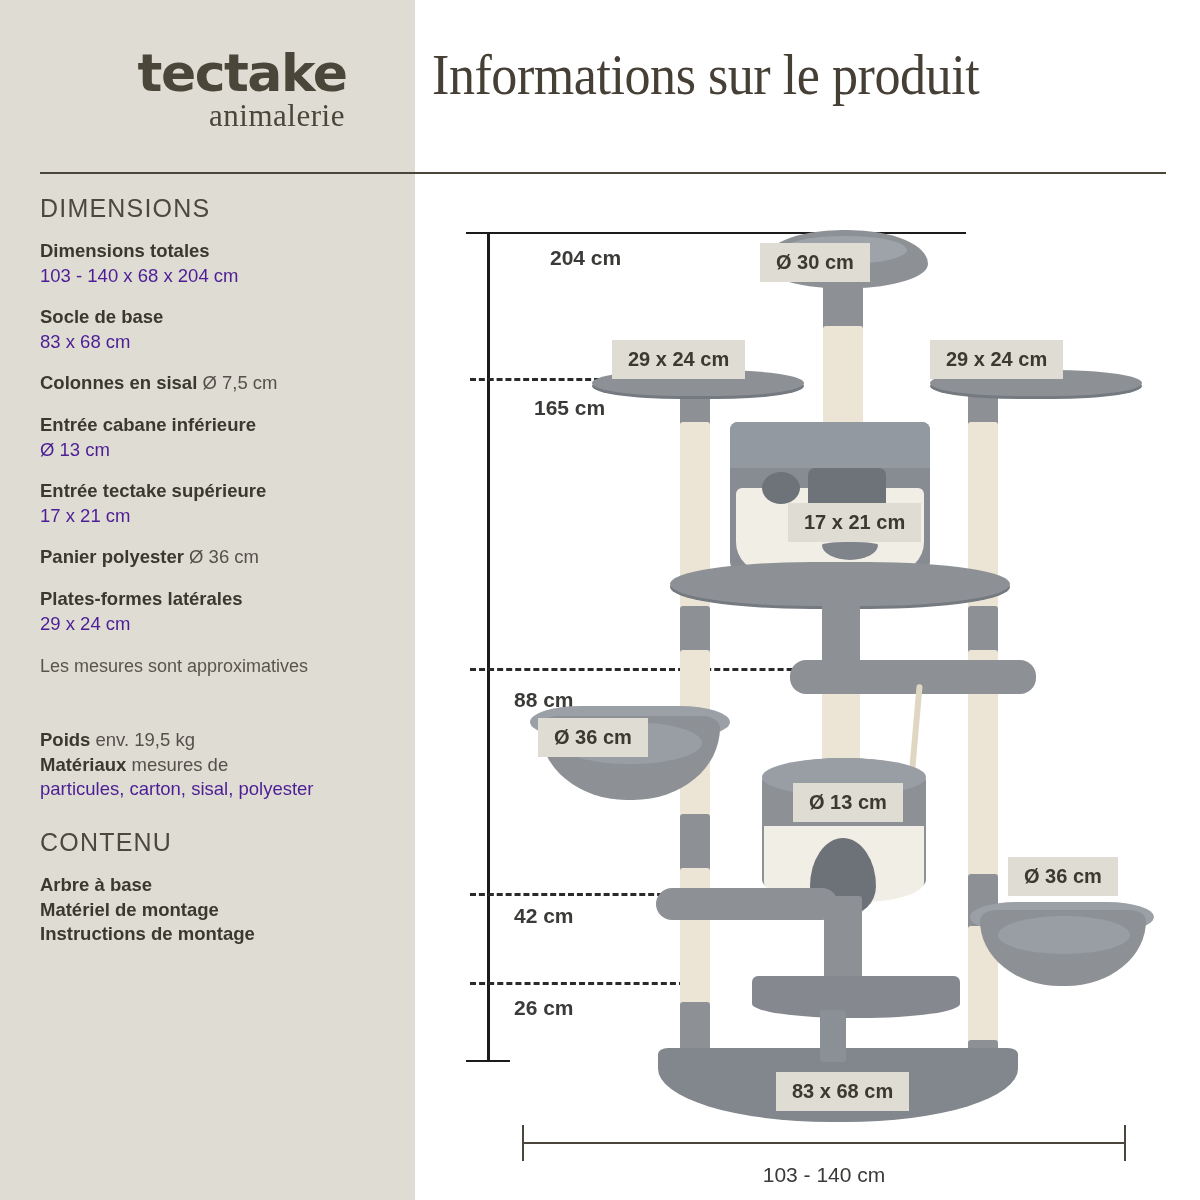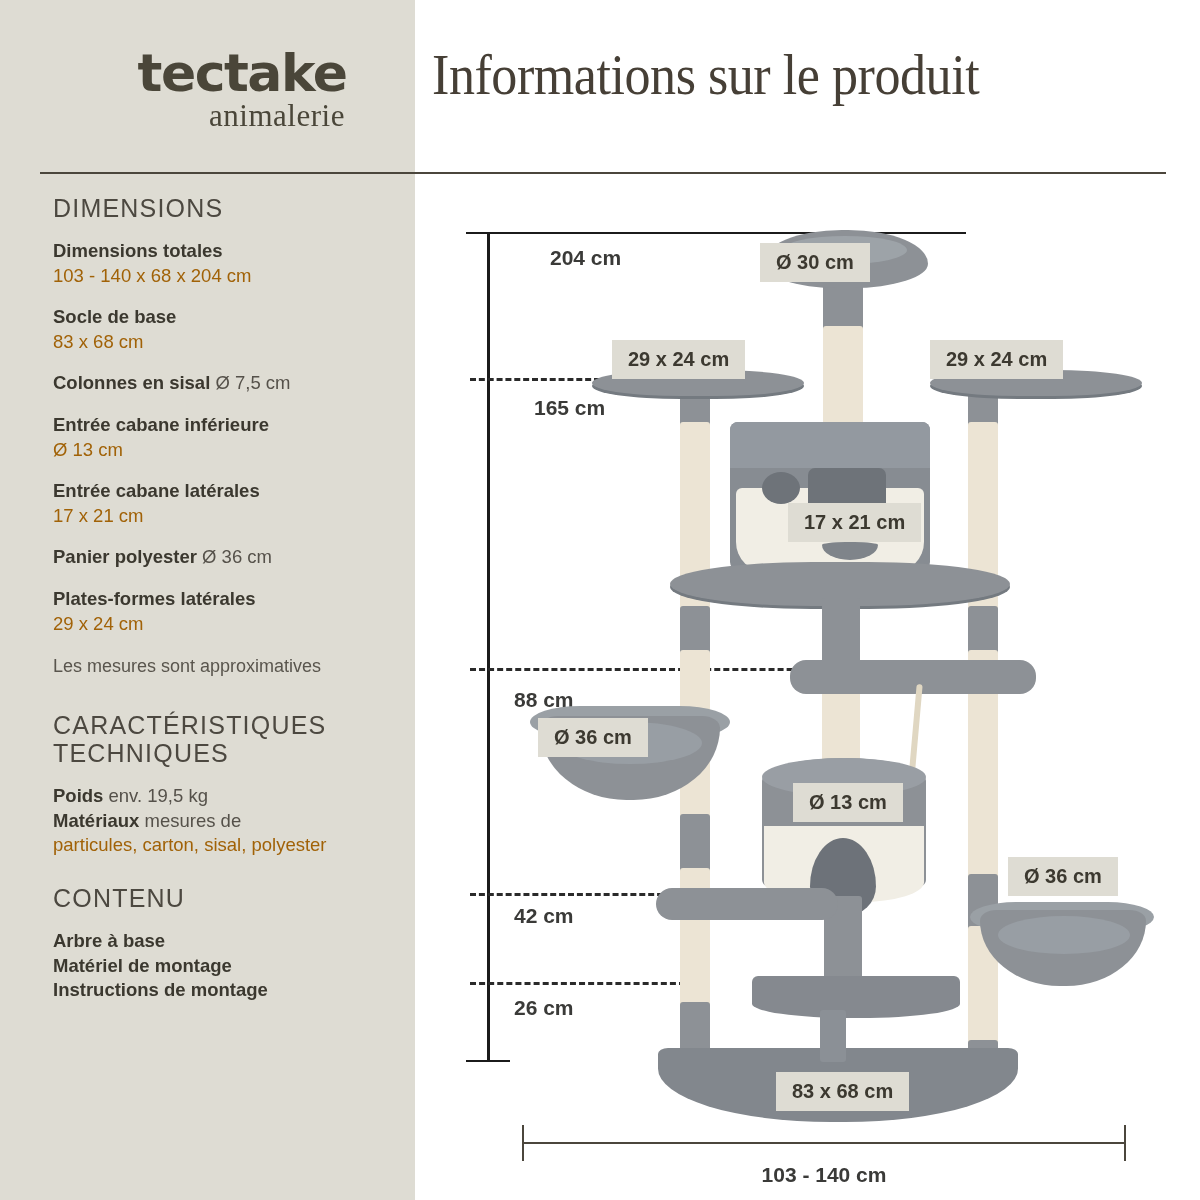--- a/index.html
+++ b/index.html
@@ -67,40 +67,39 @@
     width: 1126px; height: 2px;
     background: #4b463c;
   }
 
   
   .side-content {
     position: absolute;
     left: 40px; top: 194px;
     width: 352px;
     color: #3e3b34;
-    margin-left: 13px;
   }
   .sec-title {
     font-size: 25px;
     letter-spacing: 1.2px;
     color: #4c4840;
     font-weight: normal;
     line-height: 1.12;
   }
   .blk { margin-top: 17px; }
   .blk .lbl {
     font-size: 18.5px;
     font-weight: bold;
     color: #3b382f;
     line-height: 1.33;
   }
   .blk .val {
     font-size: 18.5px;
     font-weight: normal;
-    color: #a16207;
+    color: #4c1d95;
     line-height: 1.33;
   }
   .blk .inline-val {
     font-weight: normal;
     color: #55514a;
   }
   .note {
     margin-top: 20px;
     font-size: 18px;
     color: #59554d;
@@ -149,21 +148,21 @@
     top: 1125px;
     width: 2px; height: 36px;
     background: #4b463c;
   }
   .wbar-label {
     position: absolute;
     left: 522px; top: 1163px;
     width: 604px;
     text-align: center;
     font-size: 21px;
-    font-weight: bold;
+    font-weight: normal;
     color: #3a3a38;
   }
 
   
   .badge {
     position: absolute;
     background: #dedcd3;
     color: #3c3930;
     font-size: 20px;
     font-weight: bold;
@@ -287,42 +286,38 @@
     <div class="blk">
       <div class="lbl"><span>Colonnes en sisal</span> <span class="inline-val">Ø 7,5 cm</span></div>
     </div>
 
     <div class="blk">
       <div class="lbl">Entrée cabane inférieure</div>
       <div class="val">Ø 13 cm</div>
     </div>
 
     <div class="blk">
-      <div class="lbl">Entrée cabane latérales</div>
+      <div class="lbl">Entrée tectake supérieure</div>
       <div class="val">17 x 21 cm</div>
     </div>
 
     <div class="blk">
       <div class="lbl"><span>Panier polyester</span> <span class="inline-val">Ø 36 cm</span></div>
     </div>
 
     <div class="blk">
       <div class="lbl">Plates-formes latérales</div>
       <div class="val">29 x 24 cm</div>
     </div>
 
 
     <div class="note">Les mesures sont approximatives</div>
 
     <div class="spacer-lg"></div>
 
-    <div class="sec-title">
-      <div>CARACTÉRISTIQUES</div>
-      <div>TECHNIQUES</div>
-    </div>
 
     <div class="blk">
       <div class="lbl"><span>Poids</span> <span class="inline-val">env. 19,5 kg</span></div>
       <div class="lbl"><span>Matériaux</span> <span class="inline-val">mesures de</span></div>
       <div class="val">particules, carton, sisal, polyester</div>
     </div>
 
     <div class="spacer-md"></div>
 
     <div class="sec-title">CONTENU</div>

